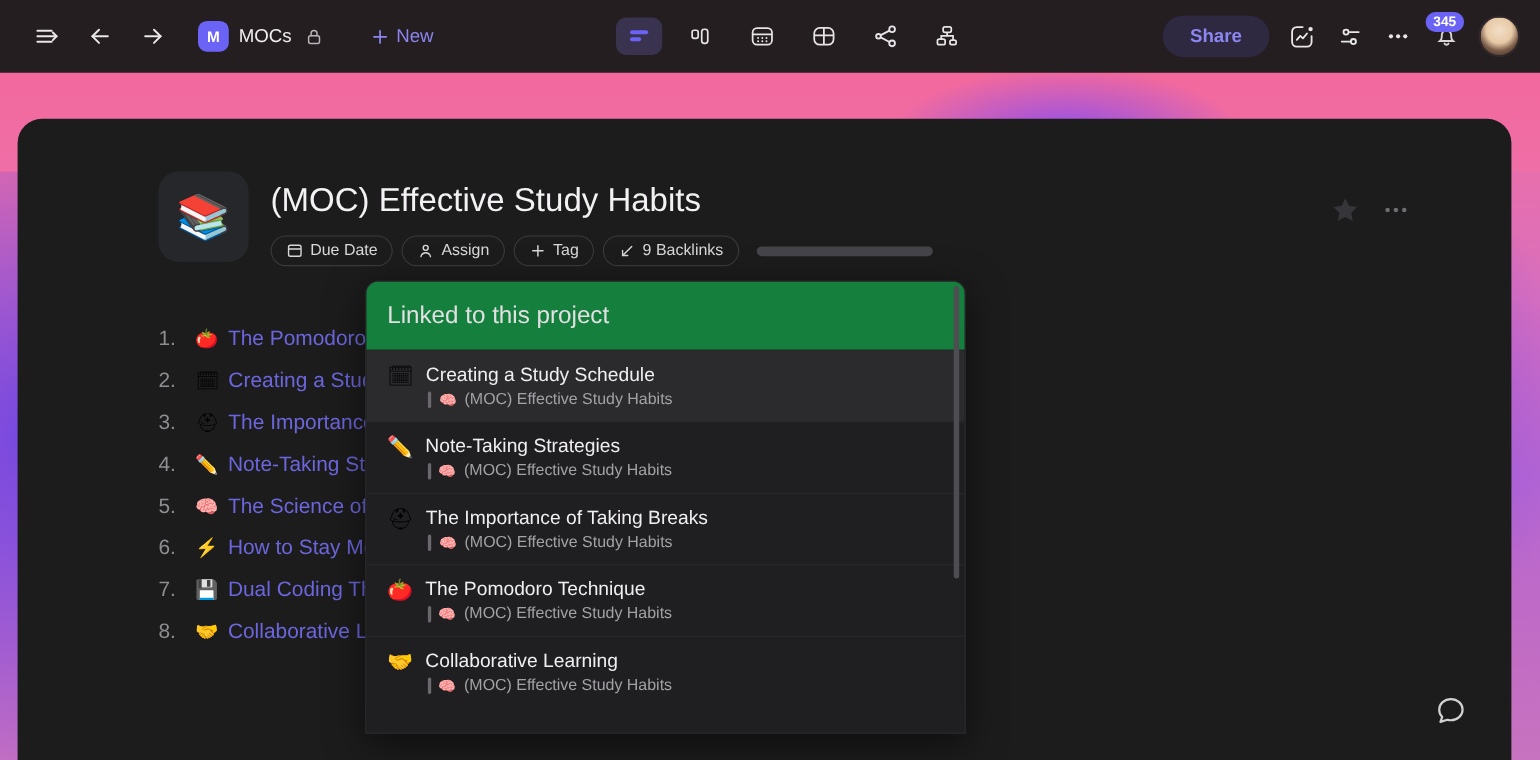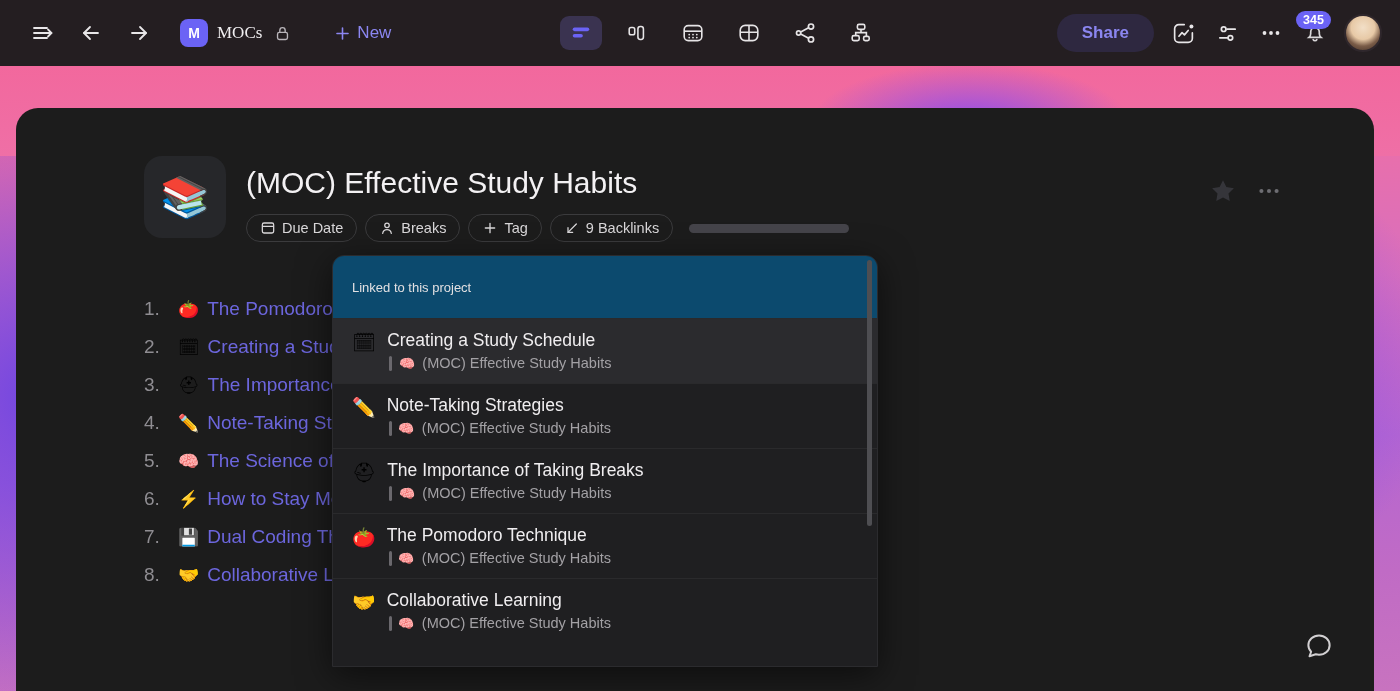--- a/index.html
+++ b/index.html
@@ -40,21 +40,21 @@
     color: #e8e6e8;
   }
   #tb-left { display:flex; align-items:center; gap:18px; margin-left: 28px; }
   #workspace-chip { display:flex; align-items:center; gap:9px; margin-left: 8px; }
   #ws-avatar {
     width: 28px; height: 28px; border-radius: 8px;
     background: #6b63f5; color: #fff;
     font-size: 14px; font-weight: 700;
     display:flex; align-items:center; justify-content:center;
   }
-  #ws-name { color: #f0eef0; font-size: 17px; font-family: Liberation Serif, serif; }
+  #ws-name { color: #f0eef0; font-size: 17px; }
   #new-btn {
     display:flex; align-items:flex-end; gap:5px;
     color: #8b86f0; font-size: 17px; margin-left: 22px;
   }
 
   #tb-center {
     position:absolute; left: 560px; top: 0; height: 66px;
     display:flex; align-items:center; gap: 14px;
   }
   .view-btn {
@@ -154,22 +154,22 @@
     width: 546px; height: 412px;
     background: #1f1f21;
     border: 1px solid #2b2b2e;
     border-radius: 12px 12px 0 0;
     box-shadow: 0 8px 34px rgba(0,0,0,.55);
     z-index: 30; overflow: hidden;
   }
   #popup-header {
     height: 62px; display:flex; align-items:center;
     padding-left: 19px;
-    color: #e2e0e2; font-size: 13px;
-    background: #0c4a6e;
+    color: #e2e0e2; font-size: 22px;
+    background: #15803d;
   }
   .popup-item {
     display:flex; gap: 11px;
     padding: 11px 19px 12px 19px;
     border-top: 1px solid #2a2a2c;
   }
   .popup-item.selected { background: #2b2b2e; }
   .pi-emoji { font-size: 19px; line-height: 1.2; padding-top: 2px; }
   .pi-body { display:flex; flex-direction:column; gap: 4px; }
   .pi-title { color: #f0eef0; font-size: 17.5px; }
@@ -343,21 +343,21 @@
         </span>
         <span>Due Date</span>
       </div>
       <div class="meta-pill">
         <span>
           <svg width="16" height="16" viewBox="0 0 24 24" fill="none" stroke="currentColor" stroke-width="1.9" stroke-linecap="round">
             <circle cx="12" cy="8" r="3.4"></circle>
               <path d="M5.5 20c.8-3.6 3.4-5.4 6.5-5.4s5.7 1.8 6.5 5.4"></path>
           </svg>
         </span>
-        <span>Breaks</span>
+        <span>Assign</span>
       </div>
       <div class="meta-pill">
         <span>
           <svg width="16" height="16" viewBox="0 0 24 24" fill="none" stroke="currentColor" stroke-width="2" stroke-linecap="round">
               <path d="M12 5v14M5 12h14"></path>
             </svg>
         </span>
         <span>Tag</span>
       </div>
       <div class="meta-pill">

